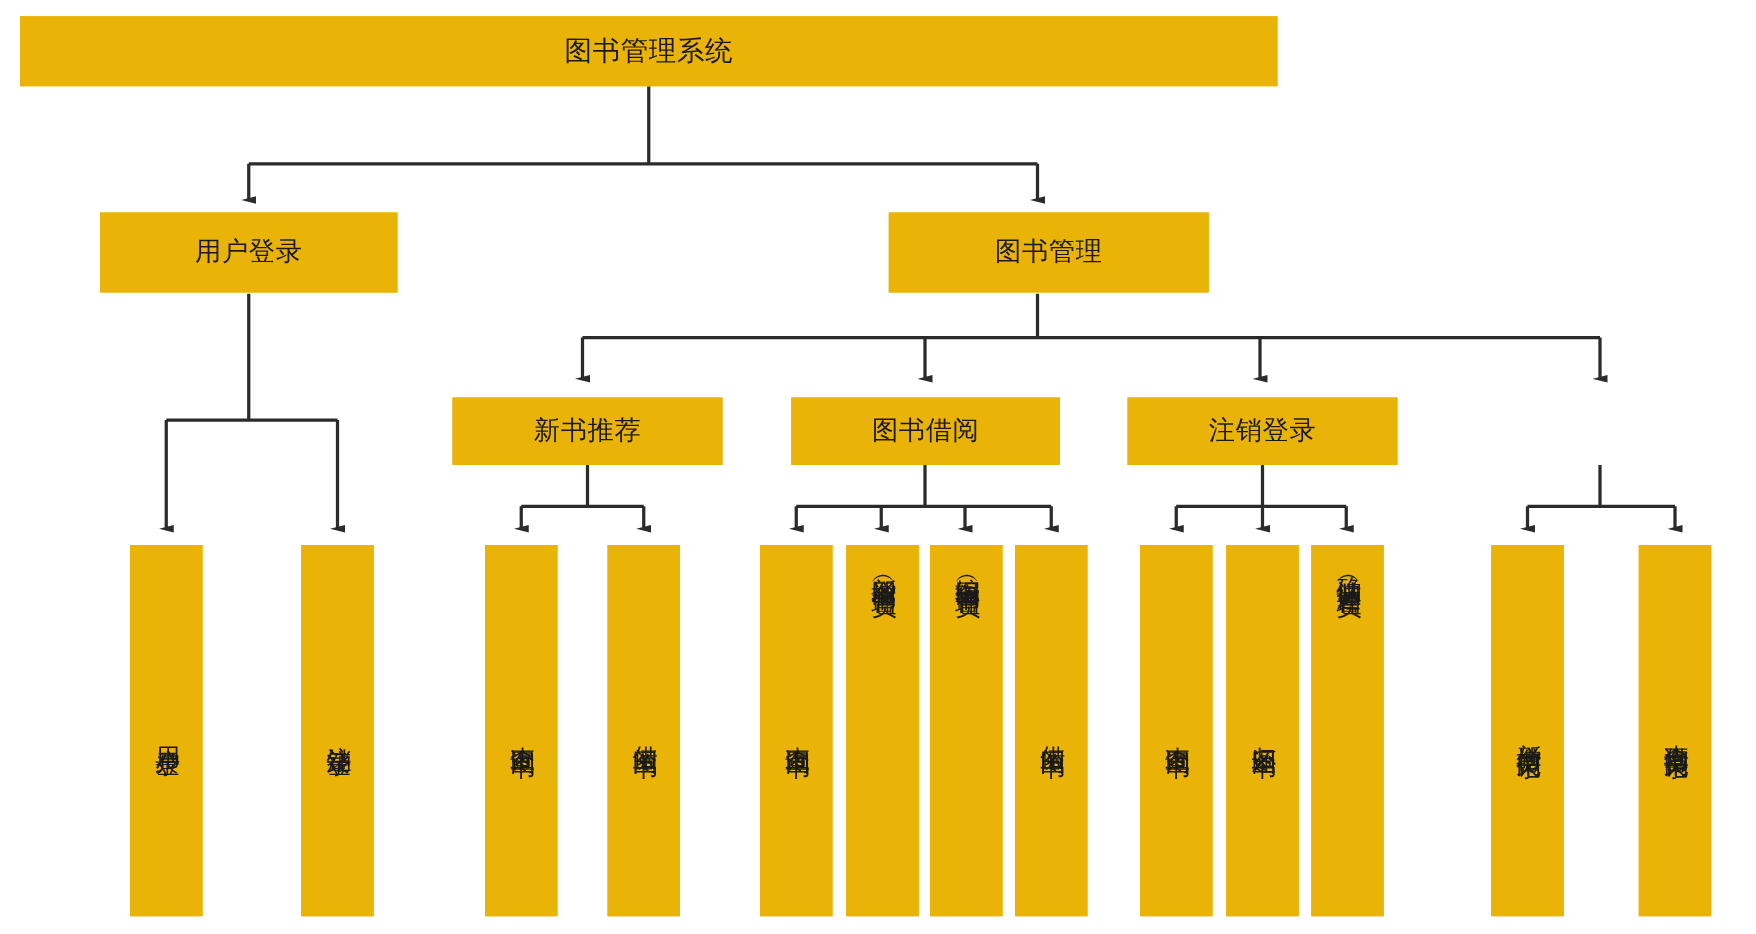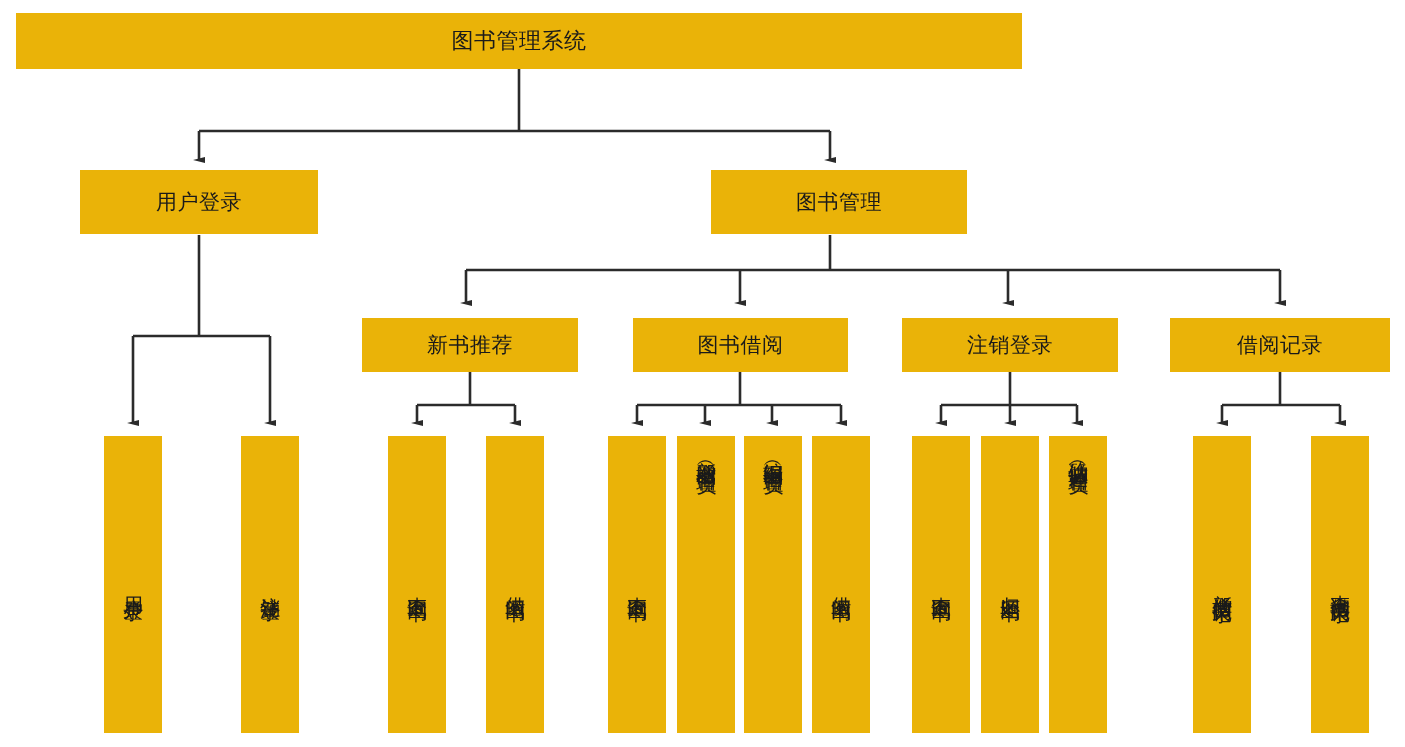--- a/index.html
+++ b/index.html
@@ -144,23 +144,20 @@
 
   <div class="node h" style="left:362px; top:318px; width:216px; height:54px;">
     <span class="lbl">新书推荐</span>
   </div>
   <div class="node h" style="left:633px; top:318px; width:215px; height:54px;">
     <span class="lbl">图书借阅</span>
   </div>
   <div class="node h" style="left:902px; top:318px; width:216px; height:54px;">
     <span class="lbl">注销登录</span>
   </div>
-  <div class="node h" style="left:1170px; top:318px; width:220px; height:54px;">
-    <span class="lbl">借阅记录</span>
-  </div>
 
   <div class="node v center" style="left:104px; top:436px; width:58px; height:297px;">
     <span class="lbl">用户登录</span>
   </div>
   <div class="node v center" style="left:241px; top:436px; width:58px; height:297px;">
     <span class="lbl">注销登录</span>
   </div>
 
   <div class="node v center" style="left:388px; top:436px; width:58px; height:297px;">
     <span class="lbl">查询图书</span>

